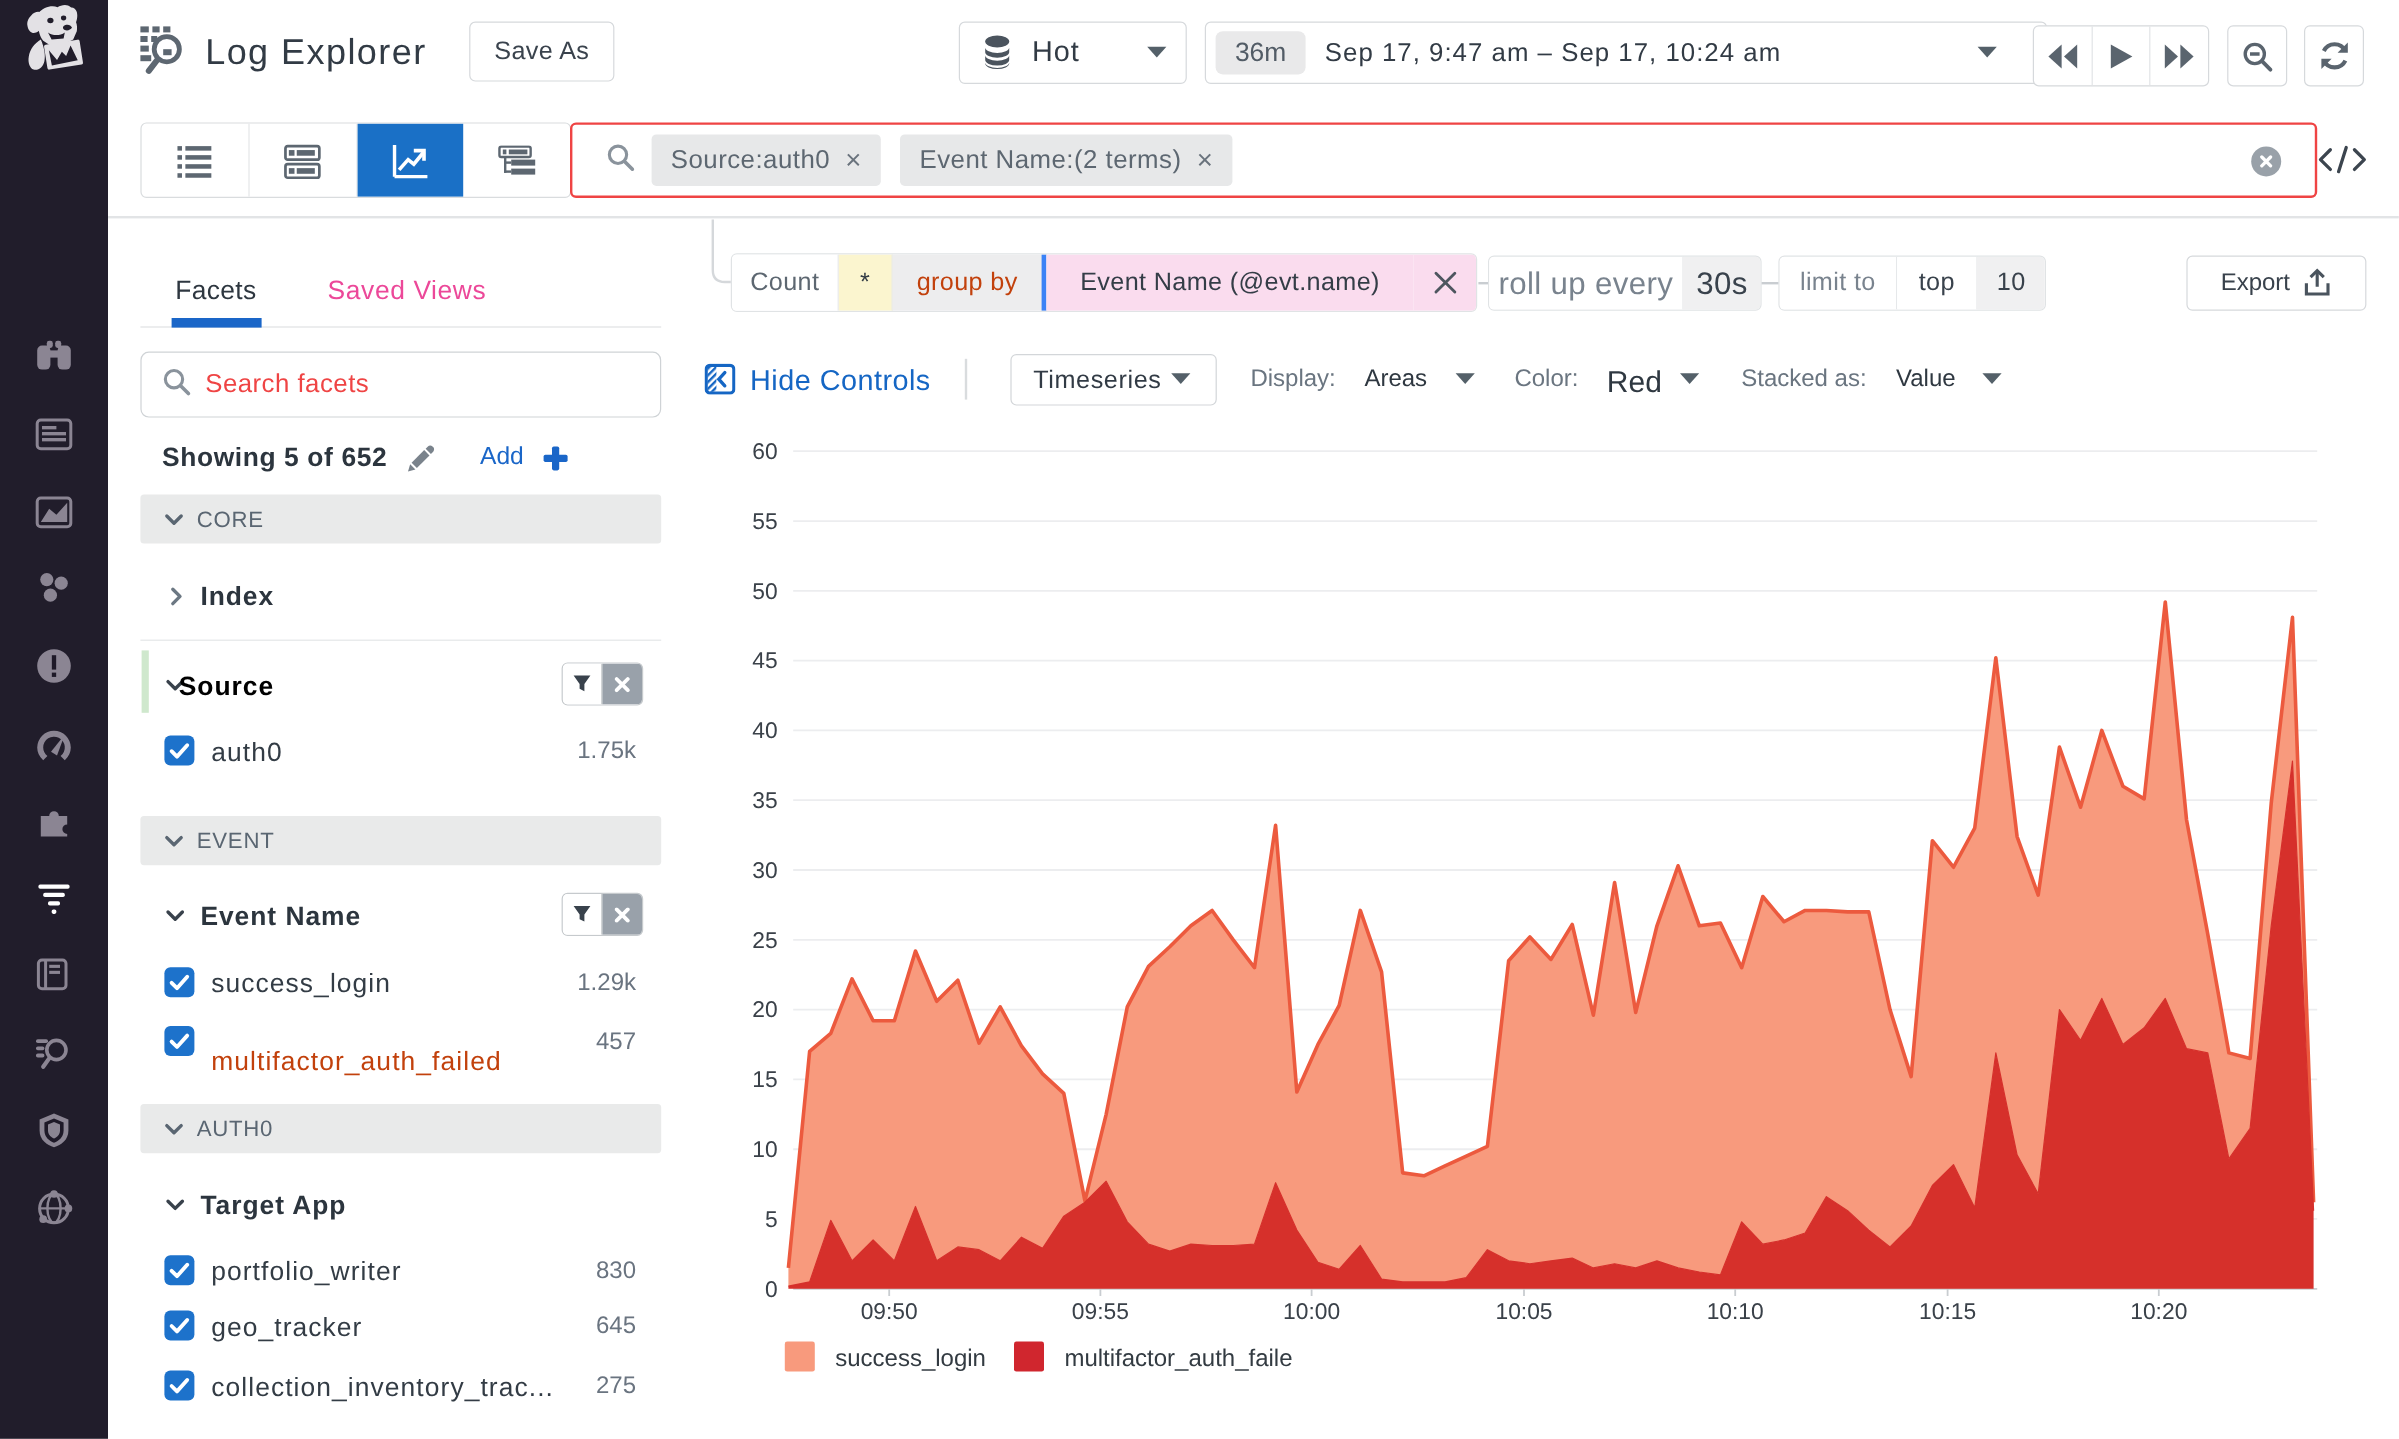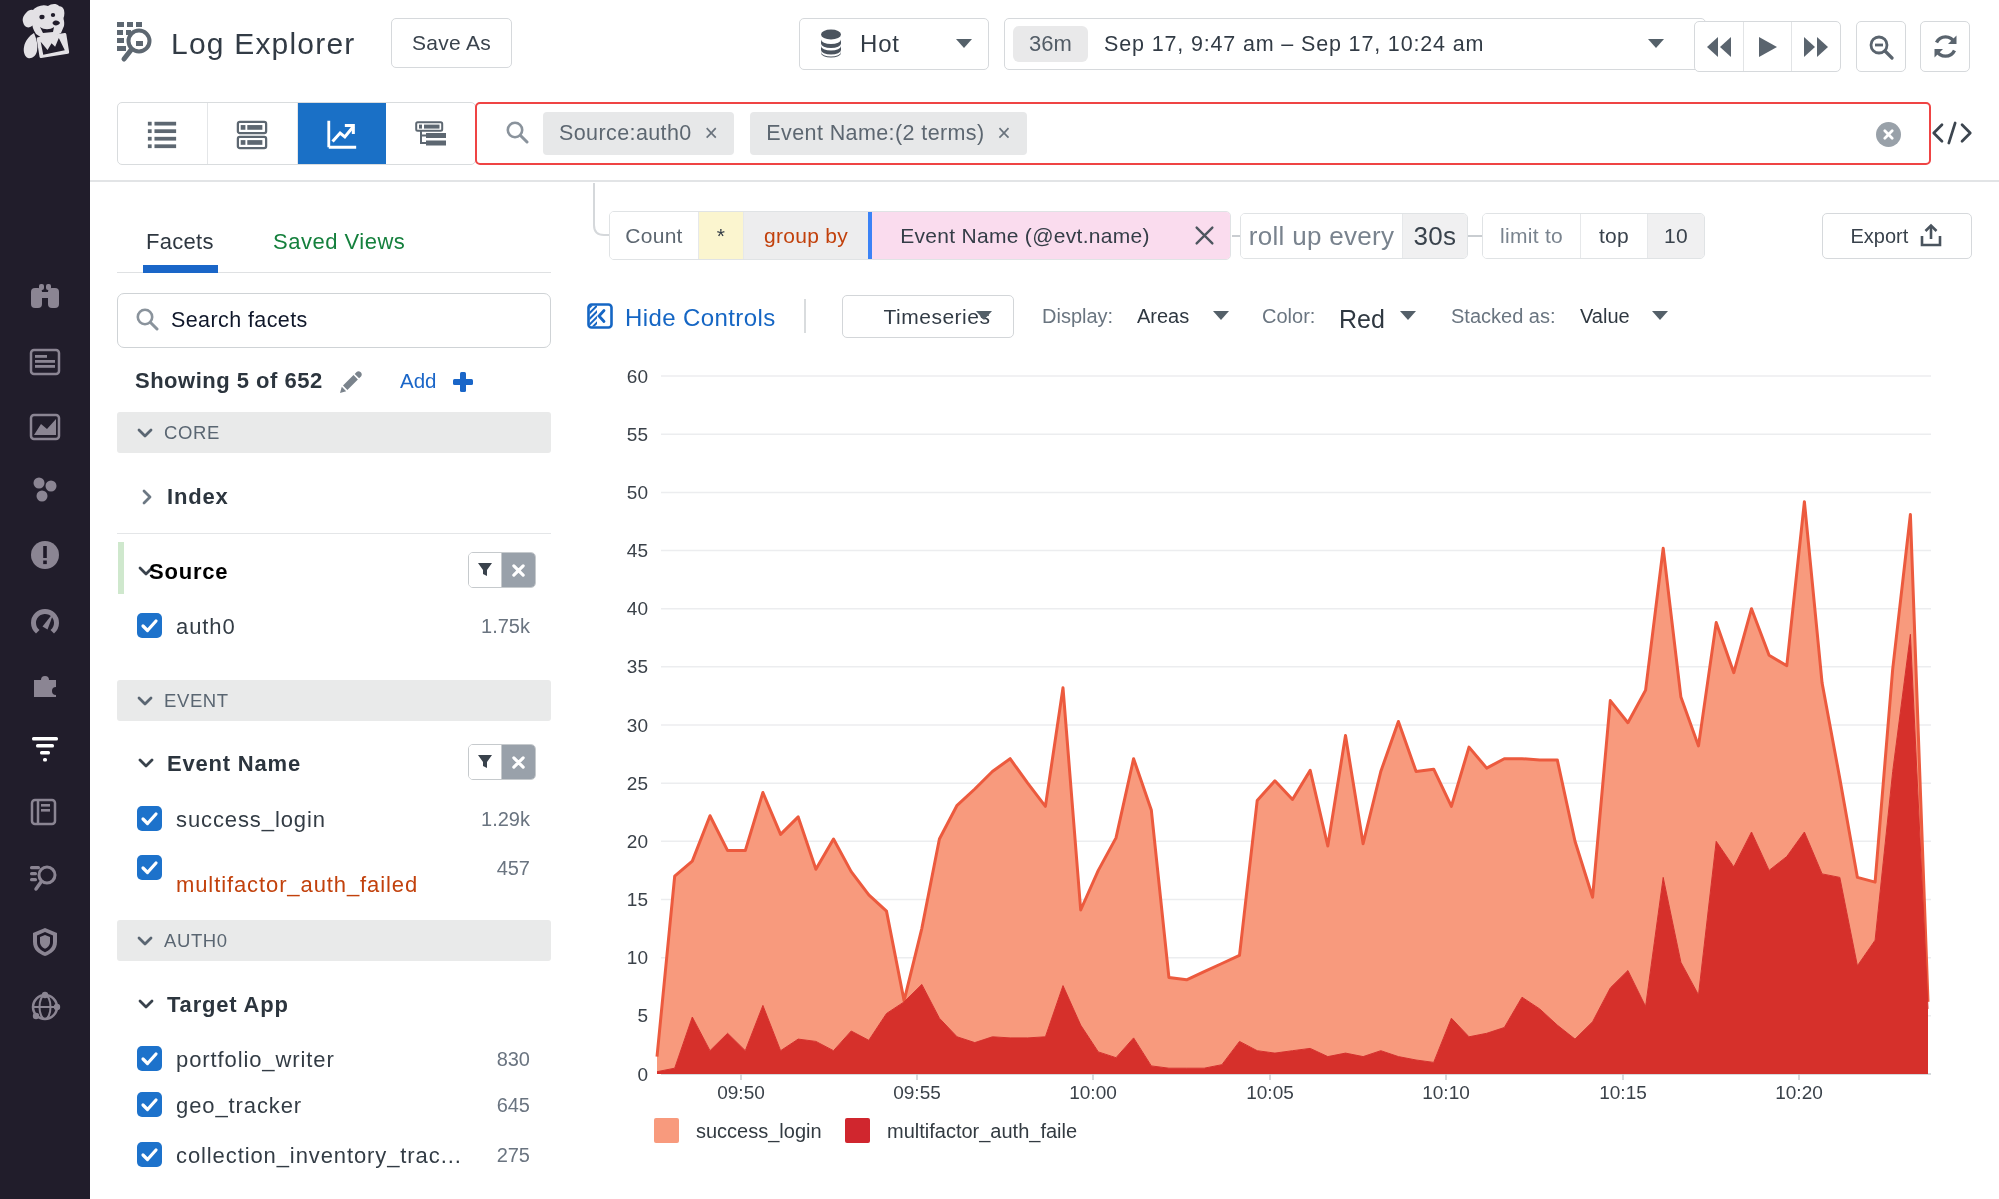--- a/index.html
+++ b/index.html
@@ -223,29 +223,29 @@
 <svg class="abs" style="left:1931px;top:120px" width="42" height="26" viewBox="0 0 46 28">
     <g stroke="#3c454f" stroke-width="3" fill="none" stroke-linecap="round" stroke-linejoin="round">
       <path d="M12 5 L3 14 L12 23"></path>
       <path d="M34 5 L43 14 L34 23"></path>
       <path d="M26.5 3 L19.5 25"></path>
     </g>
   </svg>
 <div class="abs" style="left:90px;top:180px;width:1909px;height:1.5px;background:#e2e4e6"></div>
 
 <span class="abs" style="left:146px;top:229px;font-size:22px;letter-spacing:0.3px;color:#2e3740">Facets</span>
-<span class="abs" style="left:273px;top:229px;font-size:22px;letter-spacing:0.5px;color:#15803d">Saved Views</span>
+<span class="abs" style="left:273px;top:229px;font-size:22px;letter-spacing:0.5px;color:#ec4899">Saved Views</span>
 <div class="abs" style="left:117px;top:272px;width:434px;height:1px;background:#dfe1e3"></div>
 <div class="abs" style="left:143px;top:265px;width:75px;height:8px;background:#1a66c8"></div>
 <div class="abs" style="left:117px;top:293px;width:434px;height:55px;border:1.5px solid #cfd3d6;border-radius:7px;display:flex;align-items:center">
   <div style="margin-left:17px"><svg width="24" height="24" viewBox="0 0 24 24">
         <circle cx="10" cy="10" r="7.2" fill="none" stroke="#8a939c" stroke-width="2.6"></circle>
         <line x1="15.5" y1="15.5" x2="22" y2="22" stroke="#8a939c" stroke-width="3" stroke-linecap="round"></line>
       </svg></div>
-  <span style="margin-left:12px;font-size:21.5px;letter-spacing:0.4px;color:#0f172a">Search facets</span>
+  <span style="margin-left:12px;font-size:21.5px;letter-spacing:0.4px;color:#ef4444">Search facets</span>
 </div>
 <span class="abs" style="left:135px;top:368px;font-size:22px;letter-spacing:0.5px;font-weight:bold;color:#2c353e">Showing 5 of 652</span>
 <div class="abs" style="left:338px;top:370px"><svg width="25" height="25" viewBox="0 0 25 25" fill="#7a838c">
       <path d="M2 23 L3.8 16.8 L8.2 21.2 Z"></path>
       <path d="M5 15.6 L15.5 5.1 L19.9 9.5 L9.4 20 Z"></path>
       <path d="M16.7 3.9 L18.6 2 C19.6 1 21.4 1 22.4 2 L23 2.6 C24 3.6 24 5.4 23 6.4 L21.1 8.3 Z"></path>
     </svg></div>
 <span class="abs" style="left:400px;top:369px;font-size:20.5px;color:#1a66c8">Add</span>
 <div class="abs" style="left:452px;top:371px"><svg width="22" height="22" viewBox="0 0 22 22" fill="#1a66c8">
       <rect x="8" y="1" width="6" height="20" rx="1.5"></rect>
@@ -385,21 +385,21 @@
       <pattern id="hch" width="4" height="4" patternTransform="rotate(45)" patternUnits="userSpaceOnUse">
         <rect width="2" height="4" fill="#1566c4"></rect>
       </pattern>
     </defs>
 <rect x="1.5" y="1.5" width="23" height="23" rx="3" fill="none" stroke="#1566c4" stroke-width="2.6"></rect>
 <rect x="2.5" y="2.5" width="7.5" height="21" fill="url(#hch)"></rect>
 <path d="M17 7.5 L12 13 L17 18.5" fill="none" stroke="#1566c4" stroke-width="2.8" stroke-linecap="round"></path>
 </svg>
 <span class="abs" style="left:625px;top:304px;font-size:24px;letter-spacing:0.4px;color:#1566c4">Hide Controls</span>
 <div class="abs" style="left:804px;top:299px;width:2px;height:34px;background:#d9dcde"></div>
-<div class="btn" style="left:842px;top:295px;width:172px;height:43px;border-color:#d3d6d9;justify-content:center">
+<div class="btn" style="left:842px;top:295px;width:172px;height:43px;border-color:#d3d6d9;justify-content:flex-start">
     <span style="margin-left:18px;font-size:21px;letter-spacing:0.5px;color:#323b45">Timeseries</span>
   </div>
 <div style="position:absolute;left:976px;top:311px;width:0;height:0;border-left:8px solid transparent;border-right:8px solid transparent;border-top:9px solid #546069"></div>
 <span class="abs" style="left:1042px;top:305px;font-size:20px;color:#6a7580">Display:</span>
 <span class="abs" style="left:1137px;top:305px;font-size:20px;color:#2f3841">Areas</span>
 <div style="position:absolute;left:1213px;top:311px;width:0;height:0;border-left:8px solid transparent;border-right:8px solid transparent;border-top:9px solid #546069"></div>
 <span class="abs" style="left:1262px;top:305px;font-size:20px;color:#6a7580">Color:</span>
 <span class="abs" style="left:1339px;top:305px;font-size:25px;color:#2f3841">Red</span>
 <div style="position:absolute;left:1400px;top:311px;width:0;height:0;border-left:8px solid transparent;border-right:8px solid transparent;border-top:9px solid #546069"></div>
 <span class="abs" style="left:1451px;top:305px;font-size:20px;color:#6a7580">Stacked as:</span>

